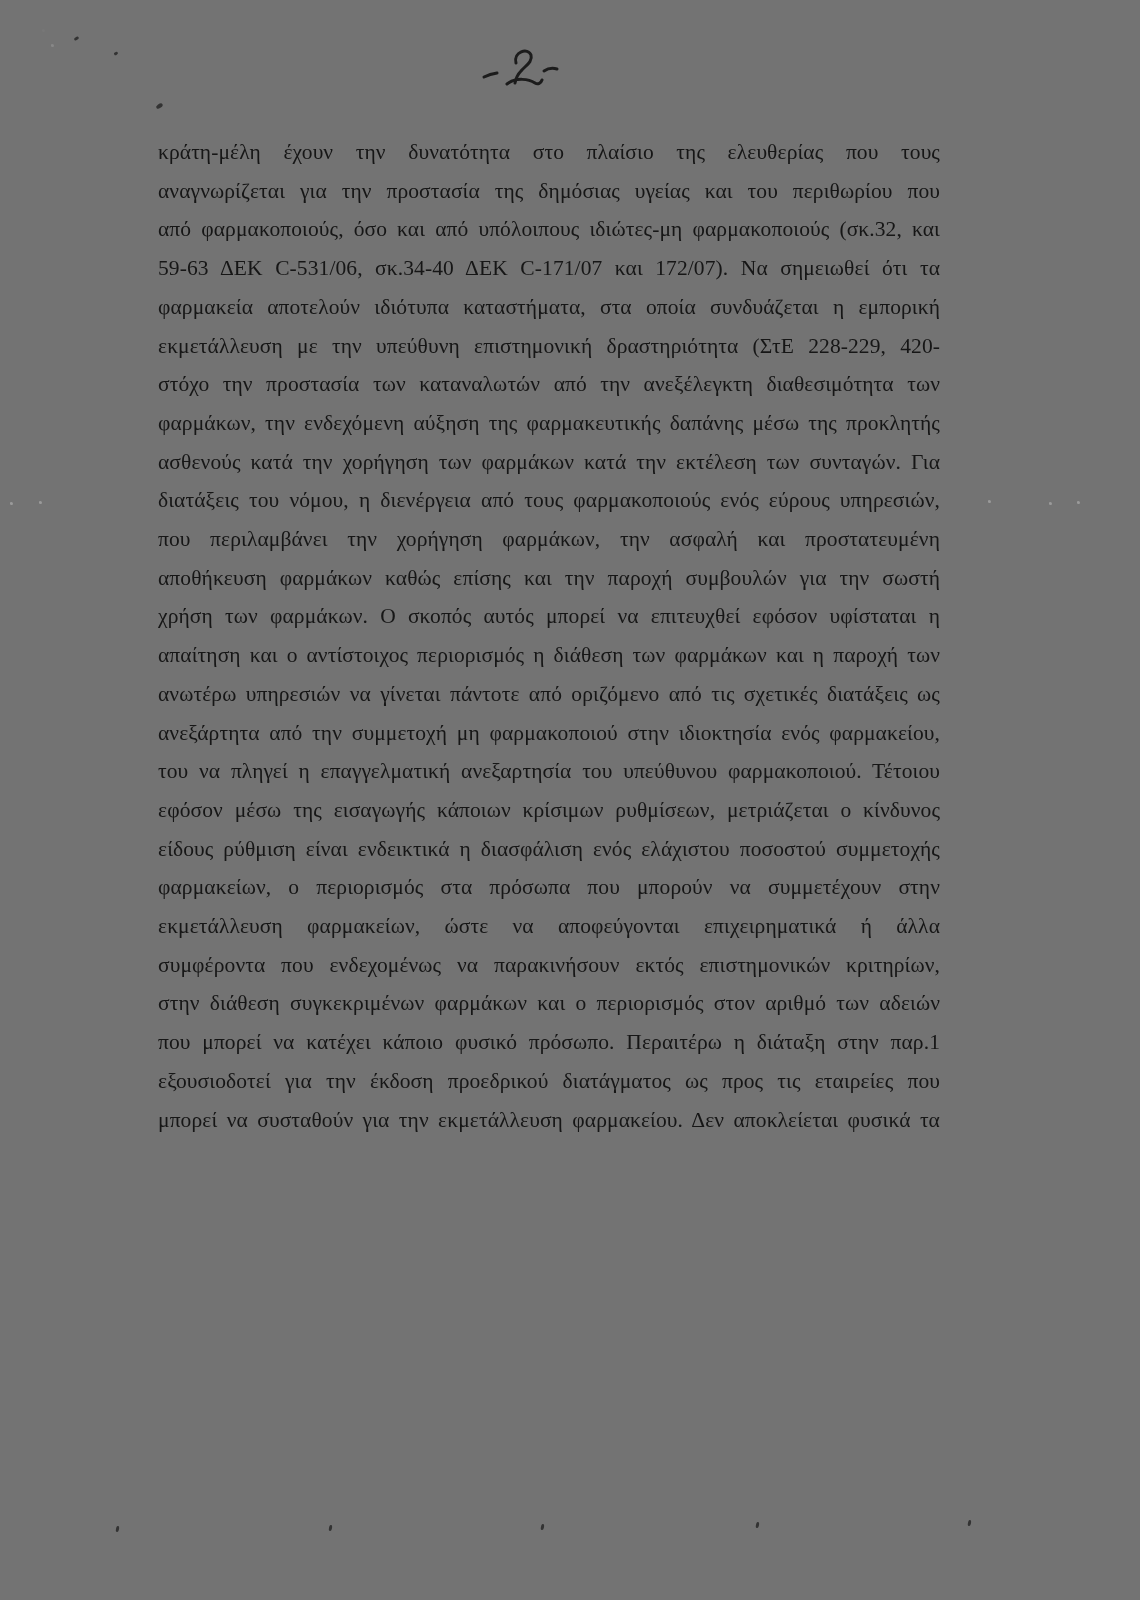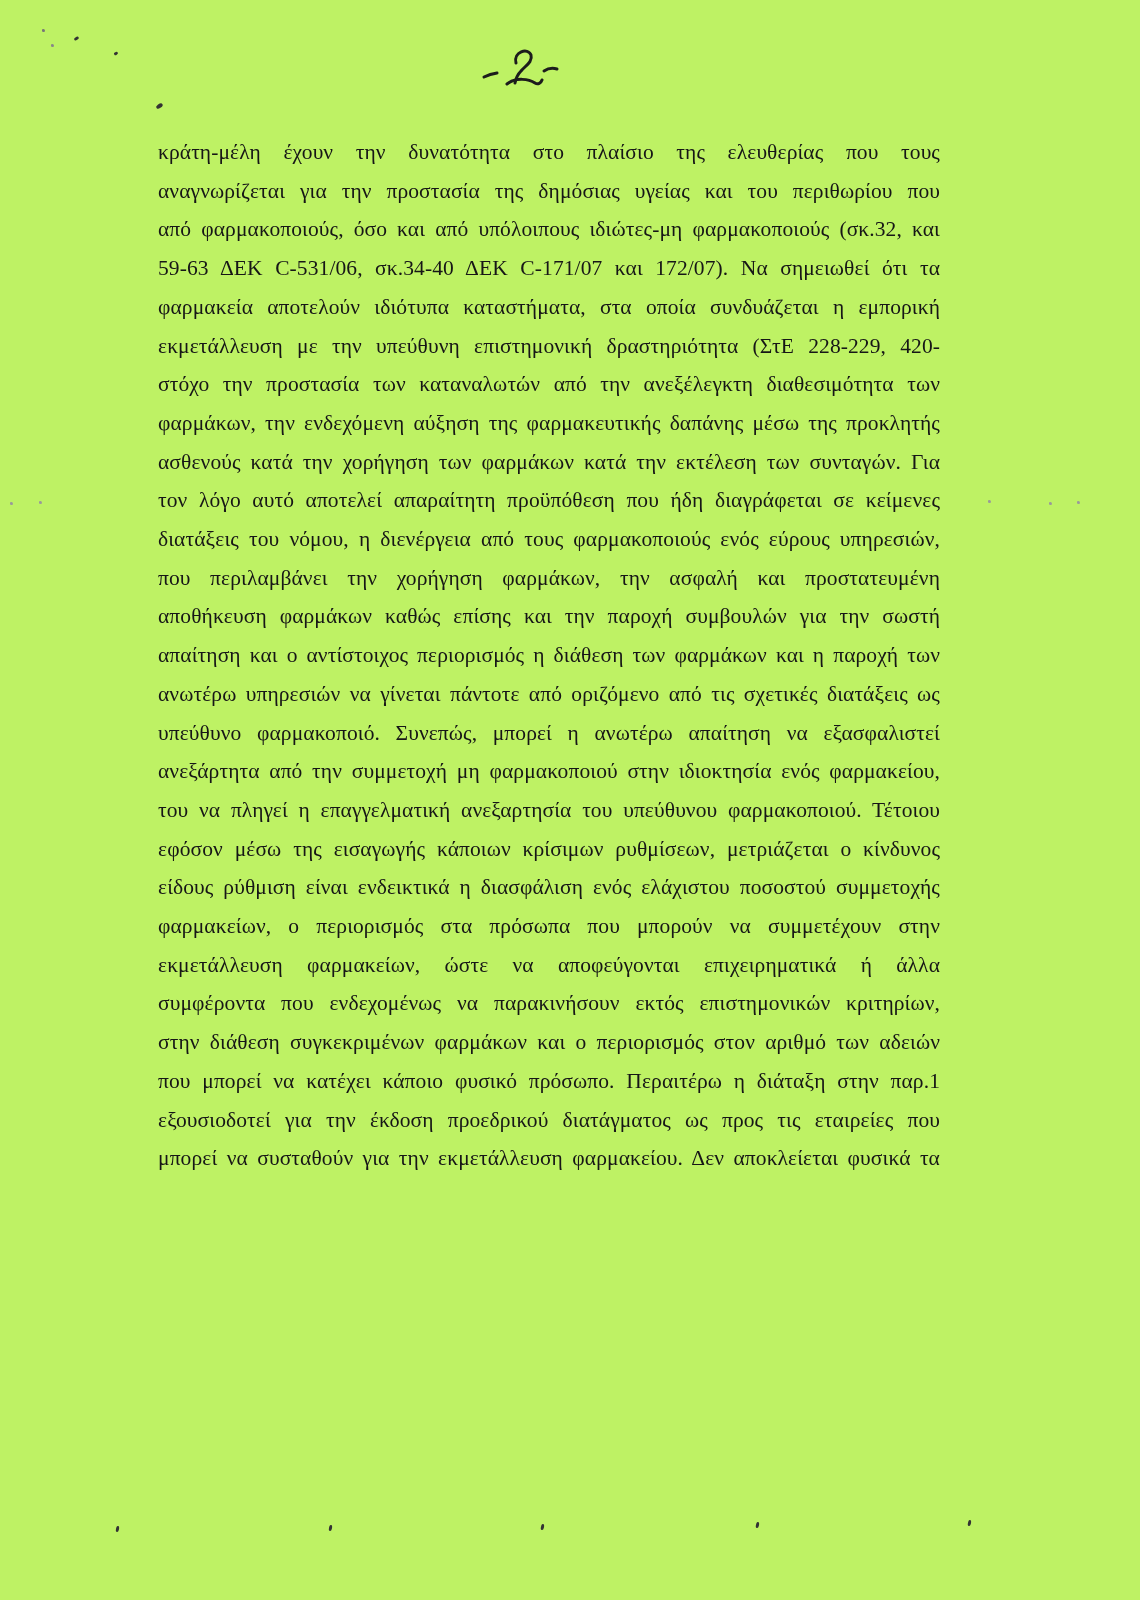--- a/index.html
+++ b/index.html
@@ -4,21 +4,21 @@
 <style>
   html, body {
     margin: 0;
     padding: 0;
     background: #ffffff;
   }
   .page {
     position: relative;
     width: 1140px;
     height: 1600px;
-    background: #bef264;
+    background: #737373;
     overflow: hidden;
     font-family: "Liberation Serif", "DejaVu Serif", serif;
   }
   .pagenum {
     position: absolute;
     left: 478px;
     top: 40px;
     width: 90px;
     height: 60px;
   }
@@ -66,27 +66,26 @@
   <main class="textblock">
     <p class="line">κράτη-μέλη έχουν την δυνατότητα στο πλαίσιο της ελευθερίας που τους</p>
     <p class="line">αναγνωρίζεται για την προστασία της δημόσιας υγείας και του περιθωρίου που</p>
     <p class="line">από φαρμακοποιούς, όσο και από υπόλοιπους ιδιώτες-μη φαρμακοποιούς (σκ.32, και</p>
     <p class="line">59-63 ΔΕΚ C-531/06, σκ.34-40 ΔΕΚ C-171/07 και 172/07). Να σημειωθεί ότι τα</p>
     <p class="line">φαρμακεία αποτελούν ιδιότυπα καταστήματα, στα οποία συνδυάζεται η εμπορική</p>
     <p class="line">εκμετάλλευση με την υπεύθυνη επιστημονική δραστηριότητα (ΣτΕ 228-229, 420-</p>
     <p class="line">στόχο την προστασία των καταναλωτών από την ανεξέλεγκτη διαθεσιμότητα των</p>
     <p class="line">φαρμάκων, την ενδεχόμενη αύξηση της φαρμακευτικής δαπάνης μέσω της προκλητής</p>
     <p class="line">ασθενούς κατά την χορήγηση των φαρμάκων κατά την εκτέλεση των συνταγών. Για</p>
-    <p class="line">τον λόγο αυτό αποτελεί απαραίτητη προϋπόθεση που ήδη διαγράφεται σε κείμενες</p>
     <p class="line">διατάξεις του νόμου, η διενέργεια από τους φαρμακοποιούς ενός εύρους υπηρεσιών,</p>
     <p class="line">που περιλαμβάνει την χορήγηση φαρμάκων, την ασφαλή και προστατευμένη</p>
     <p class="line">αποθήκευση φαρμάκων καθώς επίσης και την παροχή συμβουλών για την σωστή</p>
+    <p class="line">χρήση των φαρμάκων. Ο σκοπός αυτός μπορεί να επιτευχθεί εφόσον υφίσταται η</p>
     <p class="line">απαίτηση και ο αντίστοιχος περιορισμός η διάθεση των φαρμάκων και η παροχή των</p>
     <p class="line">ανωτέρω υπηρεσιών να γίνεται πάντοτε από οριζόμενο από τις σχετικές διατάξεις ως</p>
-    <p class="line">υπεύθυνο φαρμακοποιό. Συνεπώς, μπορεί η ανωτέρω απαίτηση να εξασφαλιστεί</p>
     <p class="line">ανεξάρτητα από την συμμετοχή μη φαρμακοποιού στην ιδιοκτησία ενός φαρμακείου,</p>
     <p class="line">του να πληγεί η επαγγελματική ανεξαρτησία του υπεύθυνου φαρμακοποιού. Τέτοιου</p>
     <p class="line">εφόσον μέσω της εισαγωγής κάποιων κρίσιμων ρυθμίσεων, μετριάζεται ο κίνδυνος</p>
     <p class="line">είδους ρύθμιση είναι ενδεικτικά η διασφάλιση ενός ελάχιστου ποσοστού συμμετοχής</p>
     <p class="line">φαρμακείων, ο περιορισμός στα πρόσωπα που μπορούν να συμμετέχουν στην</p>
     <p class="line">εκμετάλλευση φαρμακείων, ώστε να αποφεύγονται επιχειρηματικά ή άλλα</p>
     <p class="line">συμφέροντα που ενδεχομένως να παρακινήσουν εκτός επιστημονικών κριτηρίων,</p>
     <p class="line">στην διάθεση συγκεκριμένων φαρμάκων και ο περιορισμός στον αριθμό των αδειών</p>
     <p class="line">που μπορεί να κατέχει κάποιο φυσικό πρόσωπο. Περαιτέρω η διάταξη στην παρ.1</p>
     <p class="line">εξουσιοδοτεί για την έκδοση προεδρικού διατάγματος ως προς τις εταιρείες που</p>

